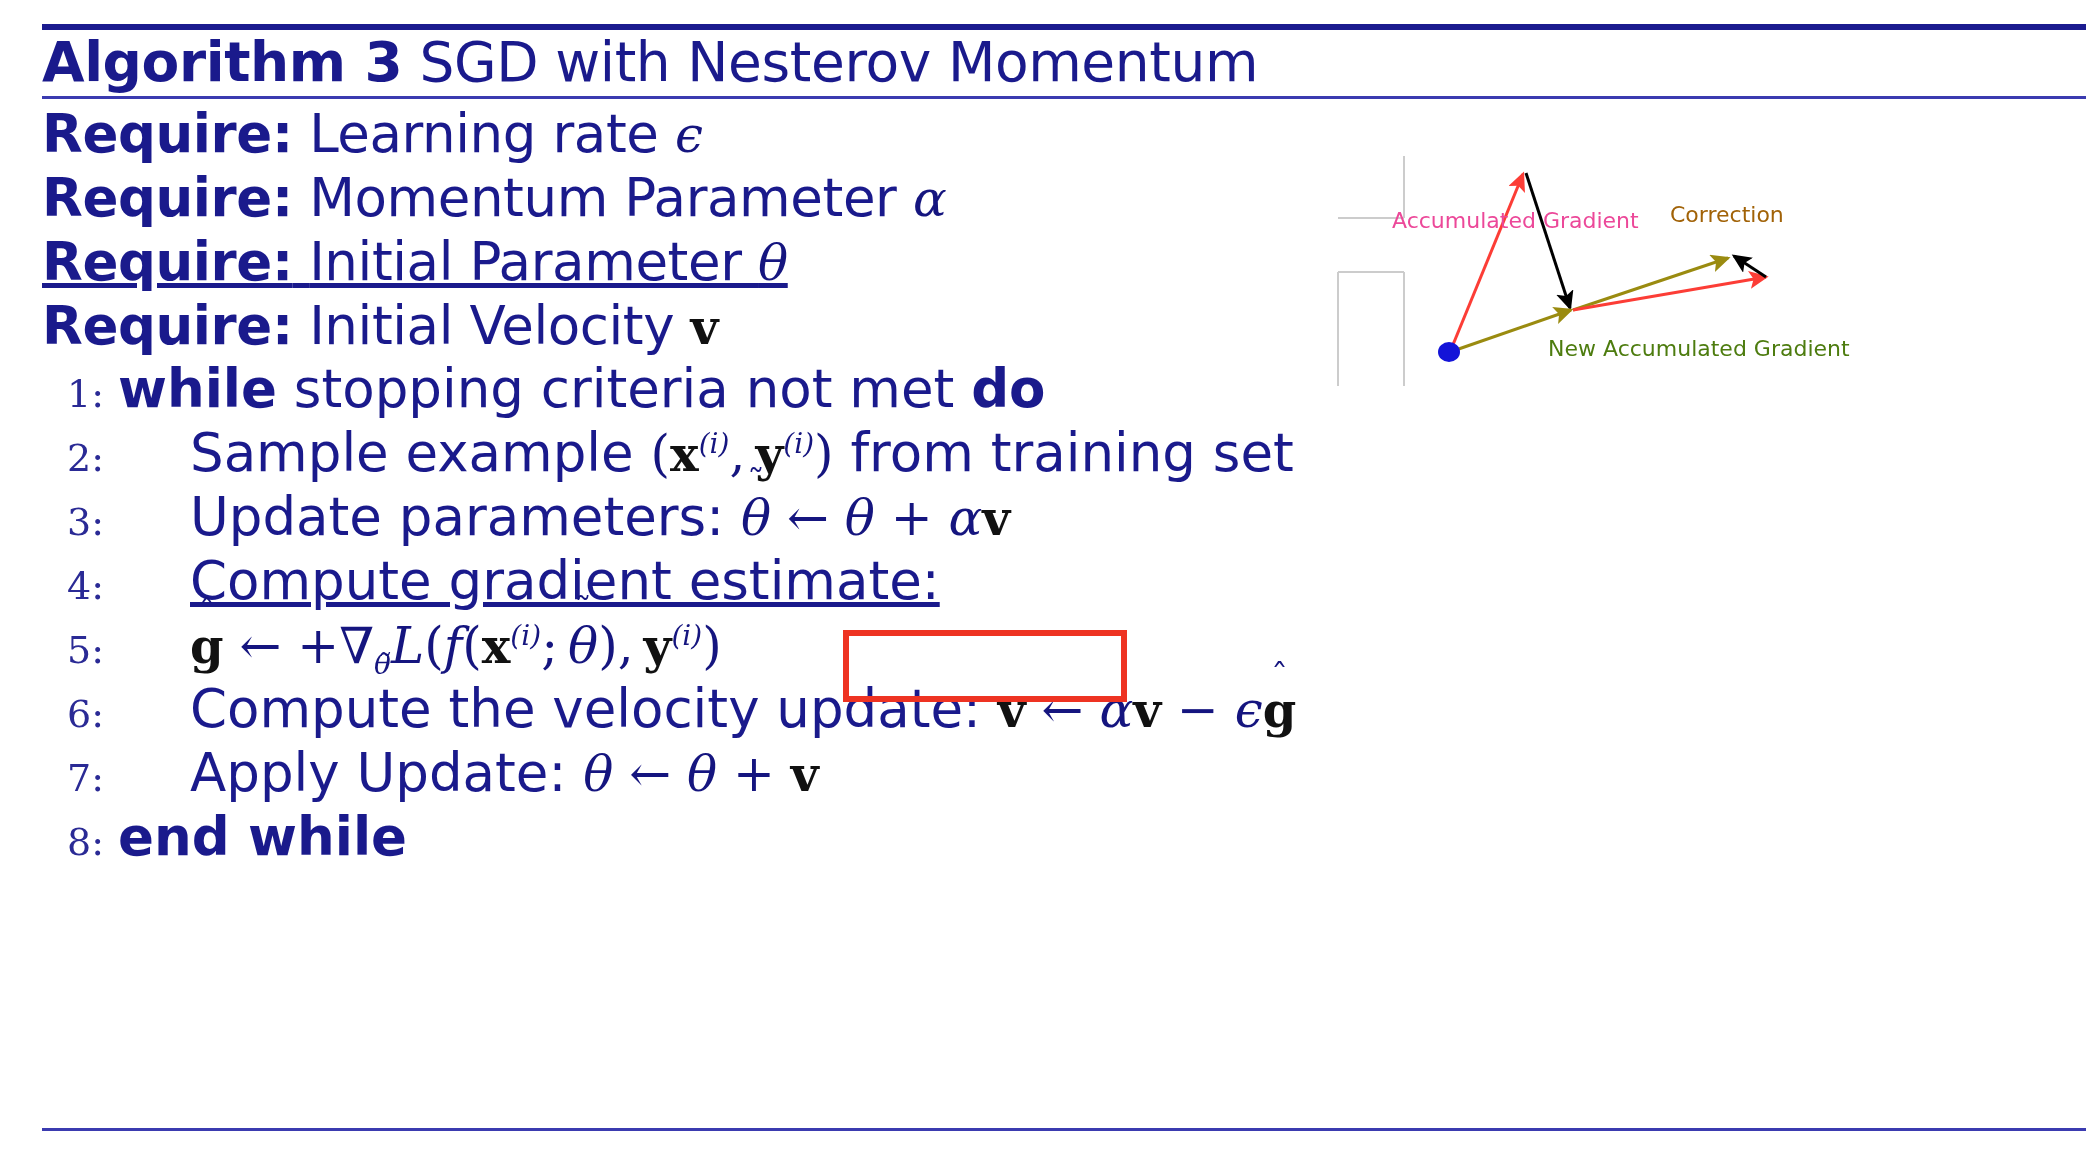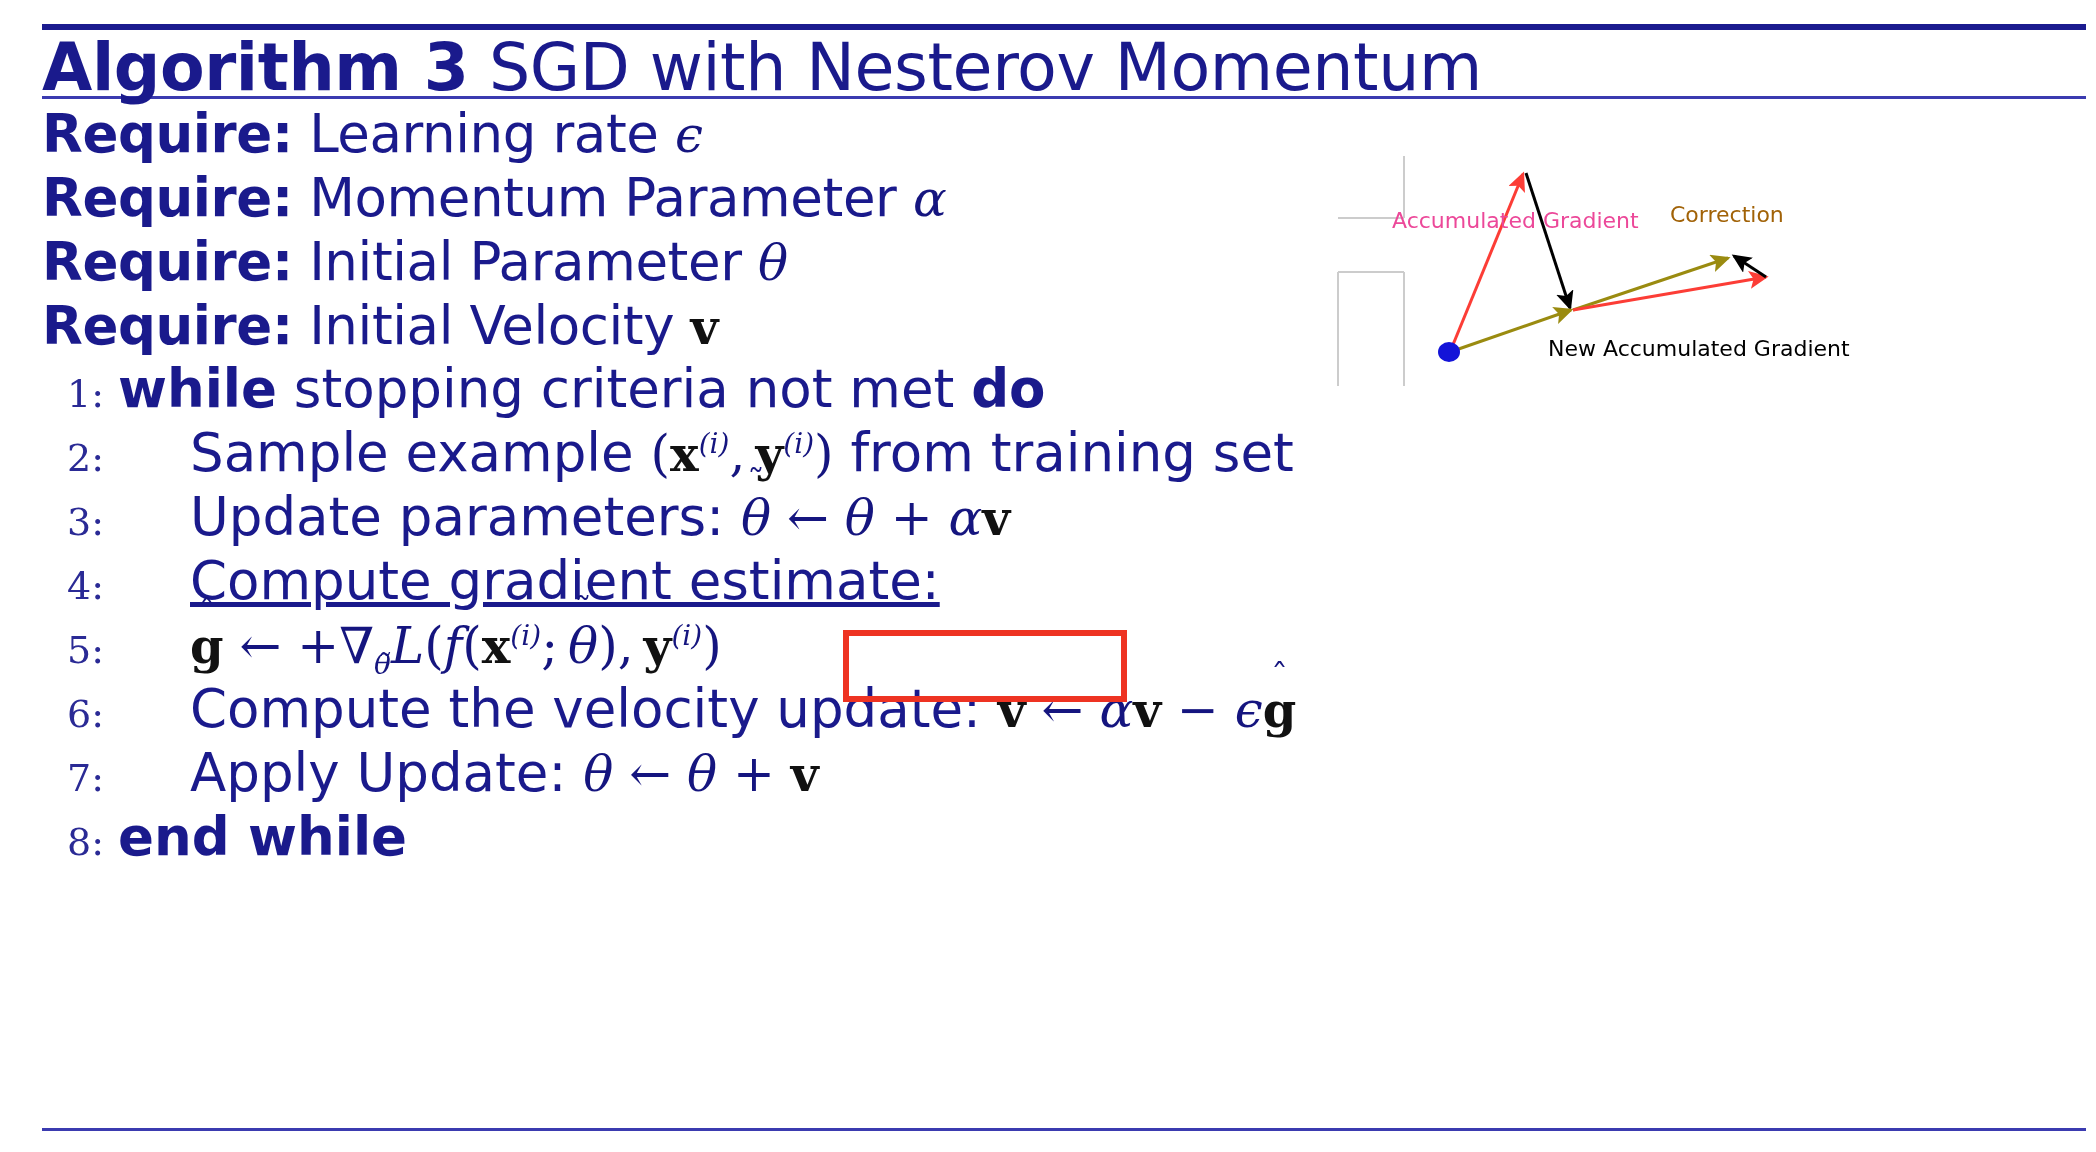--- a/index.html
+++ b/index.html
@@ -60,21 +60,21 @@
     left: 42px;
     white-space: nowrap;
     color: #1a1a8c;
     font-family: "DejaVu Sans", sans-serif;
     font-size: 53px;
     letter-spacing: -0.4px;
   }
 
   .title-line {
     top: 30px;
-    font-size: 65px;
+    font-size: 55px;
   }
 
   .kw {
     font-weight: bold;
   }
 
   .reg {
     font-weight: normal;
   }
 
@@ -175,21 +175,21 @@
     color: #ec4899;
   }
   .lbl-corr {
     left: 340px;
     top: 62px;
     color: #a16207;
   }
   .lbl-new {
     left: 218px;
     top: 196px;
-    color: #000000;
+    color: #4d7c0f;
   }
 </style>
 </head>
 <body>
 
 <div id="algo-page">
 
   <div class="rule-top"></div>
   <div class="rule-mid"></div>
   <div class="rule-bottom"></div>
@@ -204,21 +204,21 @@
     <div class="line" style="top:103px;">
       <span class="kw">Require:</span>
       <span class="reg">Learning rate </span><span class="math">ϵ</span>
     </div>
 
     <div class="line" style="top:167px;">
       <span class="kw">Require:</span>
       <span class="reg">Momentum Parameter </span><span class="math">α</span>
     </div>
 
-    <div class="line" style="top:231px;">
+    <div class="line" style="top:231px;text-decoration:underline;">
       <span class="kw">Require:</span>
       <span class="reg">Initial Parameter </span><span class="math">θ</span>
     </div>
 
     <div class="line" style="top:295px;">
       <span class="kw">Require:</span>
       <span class="reg">Initial Velocity </span><span class="math-blk">v</span>
     </div>
 
     <div class="step-no" style="left:42px; top:372px;">1:</div>

